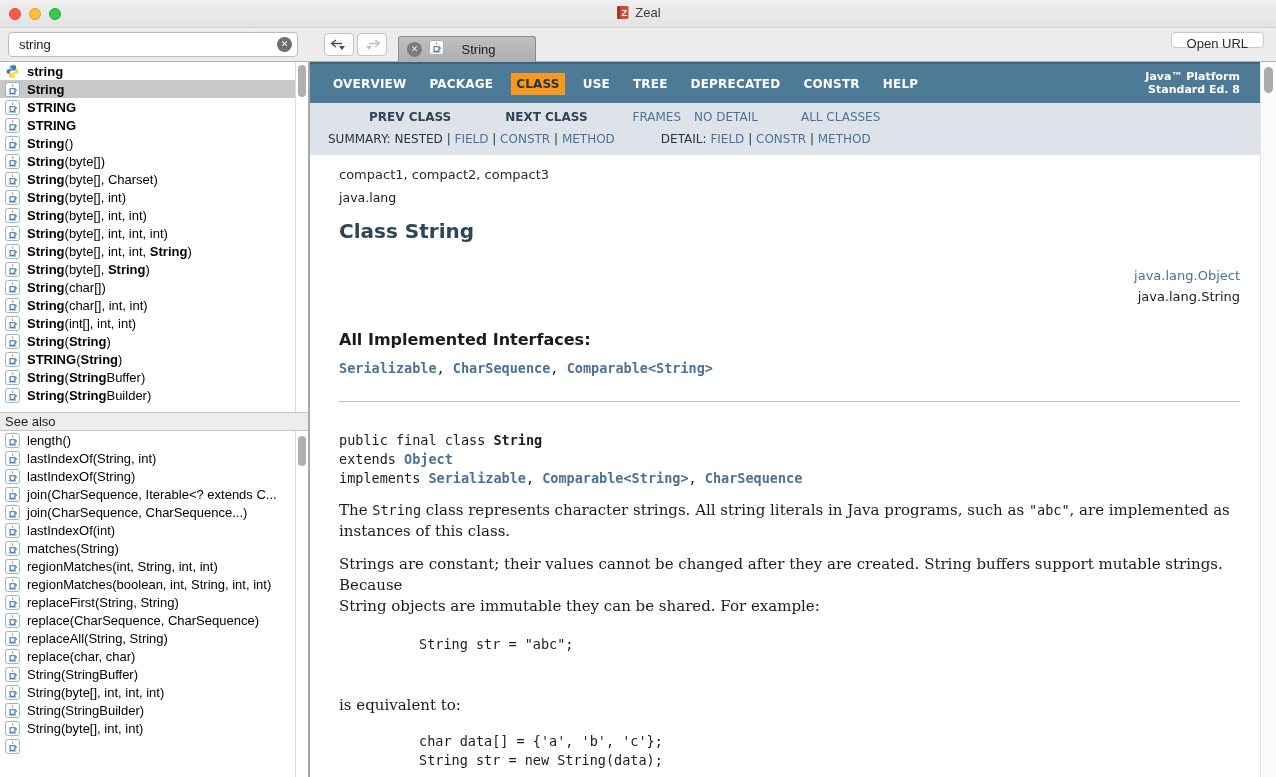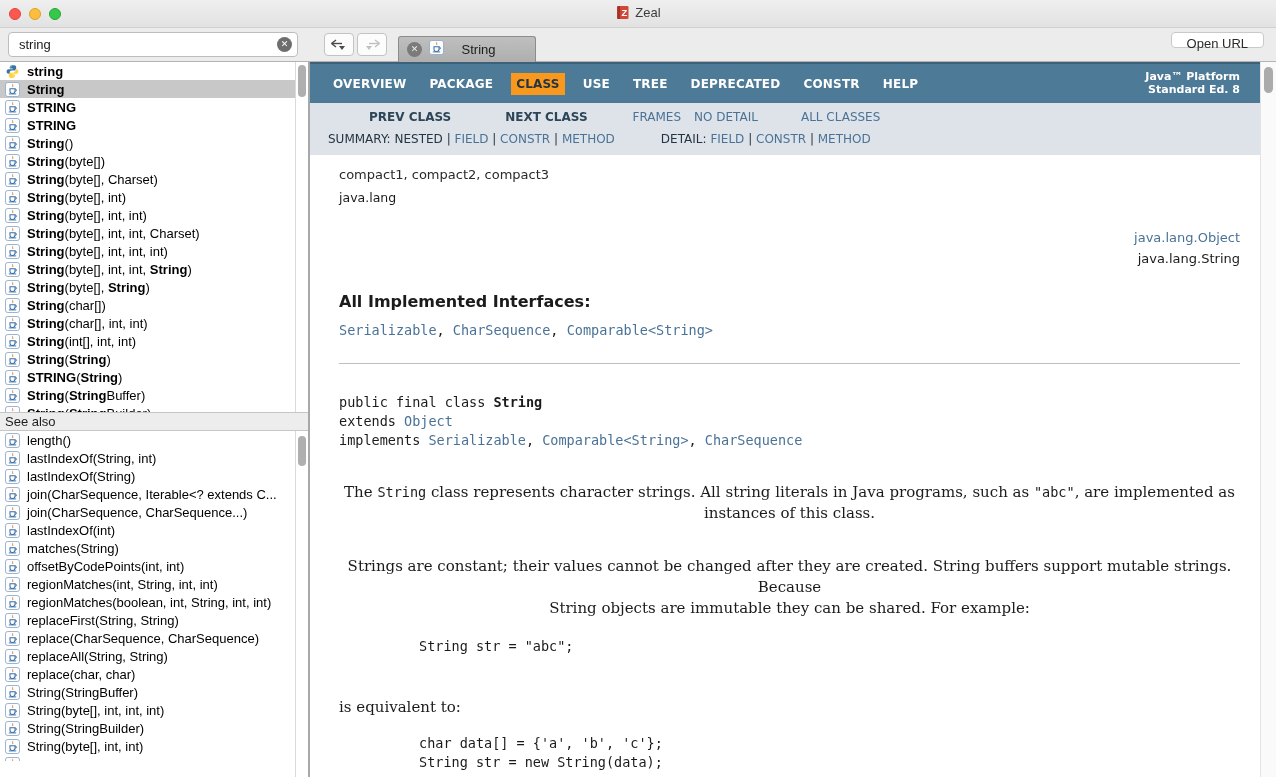--- a/index.html
+++ b/index.html
@@ -59,35 +59,35 @@
   .sn1 .it{margin-right:13px;}
   .sn1 .it:nth-child(3){margin-left:32px;}
   .sn1 .it:nth-child(5){margin-left:30px;}
   .sn2{margin-top:8px;}
   .sg-strong{font-weight:bold;color:var(--heading);margin-left:41px;}
   .sg-link{color:var(--link);}
   .sg-l{color:var(--link);}
   .sg-b{font-weight:bold;}
   .sg-m{font-family:"DejaVu Sans Mono","Liberation Mono",monospace;font-size:13.5px;}
   .sg-mb{font-family:"DejaVu Sans Mono","Liberation Mono",monospace;font-size:13.5px;font-weight:bold;}
-  .sg-ml{font-family:"DejaVu Sans Mono","Liberation Mono",monospace;font-size:13.5px;color:var(--link);}
+  .sg-ml{font-family:"DejaVu Sans Mono","Liberation Mono",monospace;font-size:13.5px;color:var(--link);font-weight:bold;}
   .sg-gap{display:inline-block;width:46px;}
 
   .content{padding:12px 36px 0 29px;font-family:"DejaVu Serif",serif;color:#1B1B1B;}
   .compact{font-family:"DejaVu Sans",sans-serif;font-size:13px;color:#2A2A2A;}
   .pkg{font-family:"DejaVu Sans",sans-serif;font-size:12.5px;margin-top:8px;}
   h1.classtitle{font-family:"DejaVu Sans",sans-serif;font-size:20px;color:var(--heading);margin:14px 0 0 0;font-weight:bold;}
   .inh{margin-top:25px;font-family:"DejaVu Sans",sans-serif;font-size:13px;text-align:right;}
   .inh .parent{color:var(--link);}
   .inh .child{margin-top:6px;padding-left:30px;color:#1B1B1B;}
   .iflabel{margin-top:26px;font-family:"DejaVu Sans",sans-serif;font-size:16px;font-weight:bold;}
   .ifline{margin-top:9px;}
   .rule{margin:24px 0 0 0;border:none;border-top:1px solid #BFBFBF;}
   .decl{margin-top:29px;font-family:"DejaVu Sans Mono","Liberation Mono",monospace;font-size:13.5px;line-height:19px;}
-  .para{margin-top:32px;font-size:15px;line-height:21px;text-align:center;}
+  .para{margin-top:12px;font-size:15px;line-height:21px;}
   pre.code{margin:18px 0 0 0;padding-left:80px;font-family:"DejaVu Sans Mono","Liberation Mono",monospace;font-size:13.5px;line-height:19px;}
   .equiv{margin-top:42px;font-size:15px;}
   .docscroll{position:absolute;top:0;right:0;bottom:0;width:16px;background:#FAFAFA;border-left:1px solid #E4E4E4;}
   .docthumb{position:absolute;top:5px;right:3px;width:9px;height:26px;border-radius:5px;background:#ABABAB;}
 </style>
 </head>
 <body>
 
 <div id="window">
 
@@ -234,30 +234,20 @@
             <span class="lbl"><span class="sg-b">String</span><span>(byte[], int, int)</span></span>
           </div>
           <div class="row">
             <svg class="ic" viewBox="0 0 16 16">
               <rect x="0.5" y="0.5" width="15" height="15" rx="2.5" fill="#FDFDFD" stroke="#93AECC"></rect>
               <path d="M8.3 2.4c-1.3 1 1 1.8-.4 3" fill="none" stroke="#D9762B" stroke-width="1"></path>
               <path d="M5.3 7.1h5.4v2.5a2.7 2.7 0 0 1-5.4 0z" fill="none" stroke="#3A6EA5" stroke-width="1.1"></path>
               <path d="M10.7 7.7c1.1 0 1.7.4 1.7 1s-.6 1-1.7 1" fill="none" stroke="#3A6EA5" stroke-width="1"></path>
               <path d="M4.1 12.7h7.8" stroke="#3A6EA5" stroke-width="1"></path>
             </svg>
-            <span class="lbl"><span class="sg-b">String</span><span>(byte[], int, int, Charset)</span></span>
-          </div>
-          <div class="row">
-            <svg class="ic" viewBox="0 0 16 16">
-              <rect x="0.5" y="0.5" width="15" height="15" rx="2.5" fill="#FDFDFD" stroke="#93AECC"></rect>
-              <path d="M8.3 2.4c-1.3 1 1 1.8-.4 3" fill="none" stroke="#D9762B" stroke-width="1"></path>
-              <path d="M5.3 7.1h5.4v2.5a2.7 2.7 0 0 1-5.4 0z" fill="none" stroke="#3A6EA5" stroke-width="1.1"></path>
-              <path d="M10.7 7.7c1.1 0 1.7.4 1.7 1s-.6 1-1.7 1" fill="none" stroke="#3A6EA5" stroke-width="1"></path>
-              <path d="M4.1 12.7h7.8" stroke="#3A6EA5" stroke-width="1"></path>
-            </svg>
             <span class="lbl"><span class="sg-b">String</span><span>(byte[], int, int, int)</span></span>
           </div>
           <div class="row">
             <svg class="ic" viewBox="0 0 16 16">
               <rect x="0.5" y="0.5" width="15" height="15" rx="2.5" fill="#FDFDFD" stroke="#93AECC"></rect>
               <path d="M8.3 2.4c-1.3 1 1 1.8-.4 3" fill="none" stroke="#D9762B" stroke-width="1"></path>
               <path d="M5.3 7.1h5.4v2.5a2.7 2.7 0 0 1-5.4 0z" fill="none" stroke="#3A6EA5" stroke-width="1.1"></path>
               <path d="M10.7 7.7c1.1 0 1.7.4 1.7 1s-.6 1-1.7 1" fill="none" stroke="#3A6EA5" stroke-width="1"></path>
               <path d="M4.1 12.7h7.8" stroke="#3A6EA5" stroke-width="1"></path>
             </svg>
@@ -408,30 +398,20 @@
           </div>
           <div class="row">
             <svg class="ic" viewBox="0 0 16 16">
               <rect x="0.5" y="0.5" width="15" height="15" rx="2.5" fill="#FDFDFD" stroke="#93AECC"></rect>
               <path d="M8.3 2.4c-1.3 1 1 1.8-.4 3" fill="none" stroke="#D9762B" stroke-width="1"></path>
               <path d="M5.3 7.1h5.4v2.5a2.7 2.7 0 0 1-5.4 0z" fill="none" stroke="#3A6EA5" stroke-width="1.1"></path>
               <path d="M10.7 7.7c1.1 0 1.7.4 1.7 1s-.6 1-1.7 1" fill="none" stroke="#3A6EA5" stroke-width="1"></path>
               <path d="M4.1 12.7h7.8" stroke="#3A6EA5" stroke-width="1"></path>
             </svg>
             <span class="lbl">matches(String)</span>
-          </div>
-          <div class="row">
-            <svg class="ic" viewBox="0 0 16 16">
-              <rect x="0.5" y="0.5" width="15" height="15" rx="2.5" fill="#FDFDFD" stroke="#93AECC"></rect>
-              <path d="M8.3 2.4c-1.3 1 1 1.8-.4 3" fill="none" stroke="#D9762B" stroke-width="1"></path>
-              <path d="M5.3 7.1h5.4v2.5a2.7 2.7 0 0 1-5.4 0z" fill="none" stroke="#3A6EA5" stroke-width="1.1"></path>
-              <path d="M10.7 7.7c1.1 0 1.7.4 1.7 1s-.6 1-1.7 1" fill="none" stroke="#3A6EA5" stroke-width="1"></path>
-              <path d="M4.1 12.7h7.8" stroke="#3A6EA5" stroke-width="1"></path>
-            </svg>
-            <span class="lbl">offsetByCodePoints(int, int)</span>
           </div>
           <div class="row">
             <svg class="ic" viewBox="0 0 16 16">
               <rect x="0.5" y="0.5" width="15" height="15" rx="2.5" fill="#FDFDFD" stroke="#93AECC"></rect>
               <path d="M8.3 2.4c-1.3 1 1 1.8-.4 3" fill="none" stroke="#D9762B" stroke-width="1"></path>
               <path d="M5.3 7.1h5.4v2.5a2.7 2.7 0 0 1-5.4 0z" fill="none" stroke="#3A6EA5" stroke-width="1.1"></path>
               <path d="M10.7 7.7c1.1 0 1.7.4 1.7 1s-.6 1-1.7 1" fill="none" stroke="#3A6EA5" stroke-width="1"></path>
               <path d="M4.1 12.7h7.8" stroke="#3A6EA5" stroke-width="1"></path>
             </svg>
             <span class="lbl">regionMatches(int, String, int, int)</span>
@@ -563,20 +543,21 @@
         </div>
       </div>
       <div class="subnav">
         <div class="sn1" id="sn1"><span class="it sg-strong">PREV CLASS</span><span class="it sg-strong">NEXT CLASS</span><span class="it sg-link">FRAMES</span><span class="it sg-link">NO DETAIL</span><span class="it sg-link">ALL CLASSES</span></div>
         <div class="sn2" id="sn2"><span>SUMMARY: </span><span>NESTED</span><span> | </span><span class="sg-l">FIELD</span><span> | </span><span class="sg-l">CONSTR</span><span> | </span><span class="sg-l">METHOD</span><span class="sg-gap"></span><span>DETAIL: </span><span class="sg-l">FIELD</span><span> | </span><span class="sg-l">CONSTR</span><span> | </span><span class="sg-l">METHOD</span></div>
       </div>
 
       <div class="content">
         <div class="compact">compact1, compact2, compact3</div>
         <div class="pkg">java.lang</div>
+        <h1 class="classtitle">Class String</h1>
         <div class="inh">
           <div class="parent">java.lang.Object</div>
           <div class="child">java.lang.String</div>
         </div>
         <div class="iflabel">All Implemented Interfaces:</div>
         <div class="ifline" id="ifline"><span class="sg-ml">Serializable</span><span class="sg-m">, </span><span class="sg-ml">CharSequence</span><span class="sg-m">, </span><span class="sg-ml">Comparable&lt;String&gt;</span></div>
         <hr class="rule">
         <div class="decl" id="declaration">
             <div><span class="sg-m">public final class </span><span class="sg-mb">String</span></div>
             <div><span class="sg-m">extends </span><span class="sg-ml">Object</span></div>

